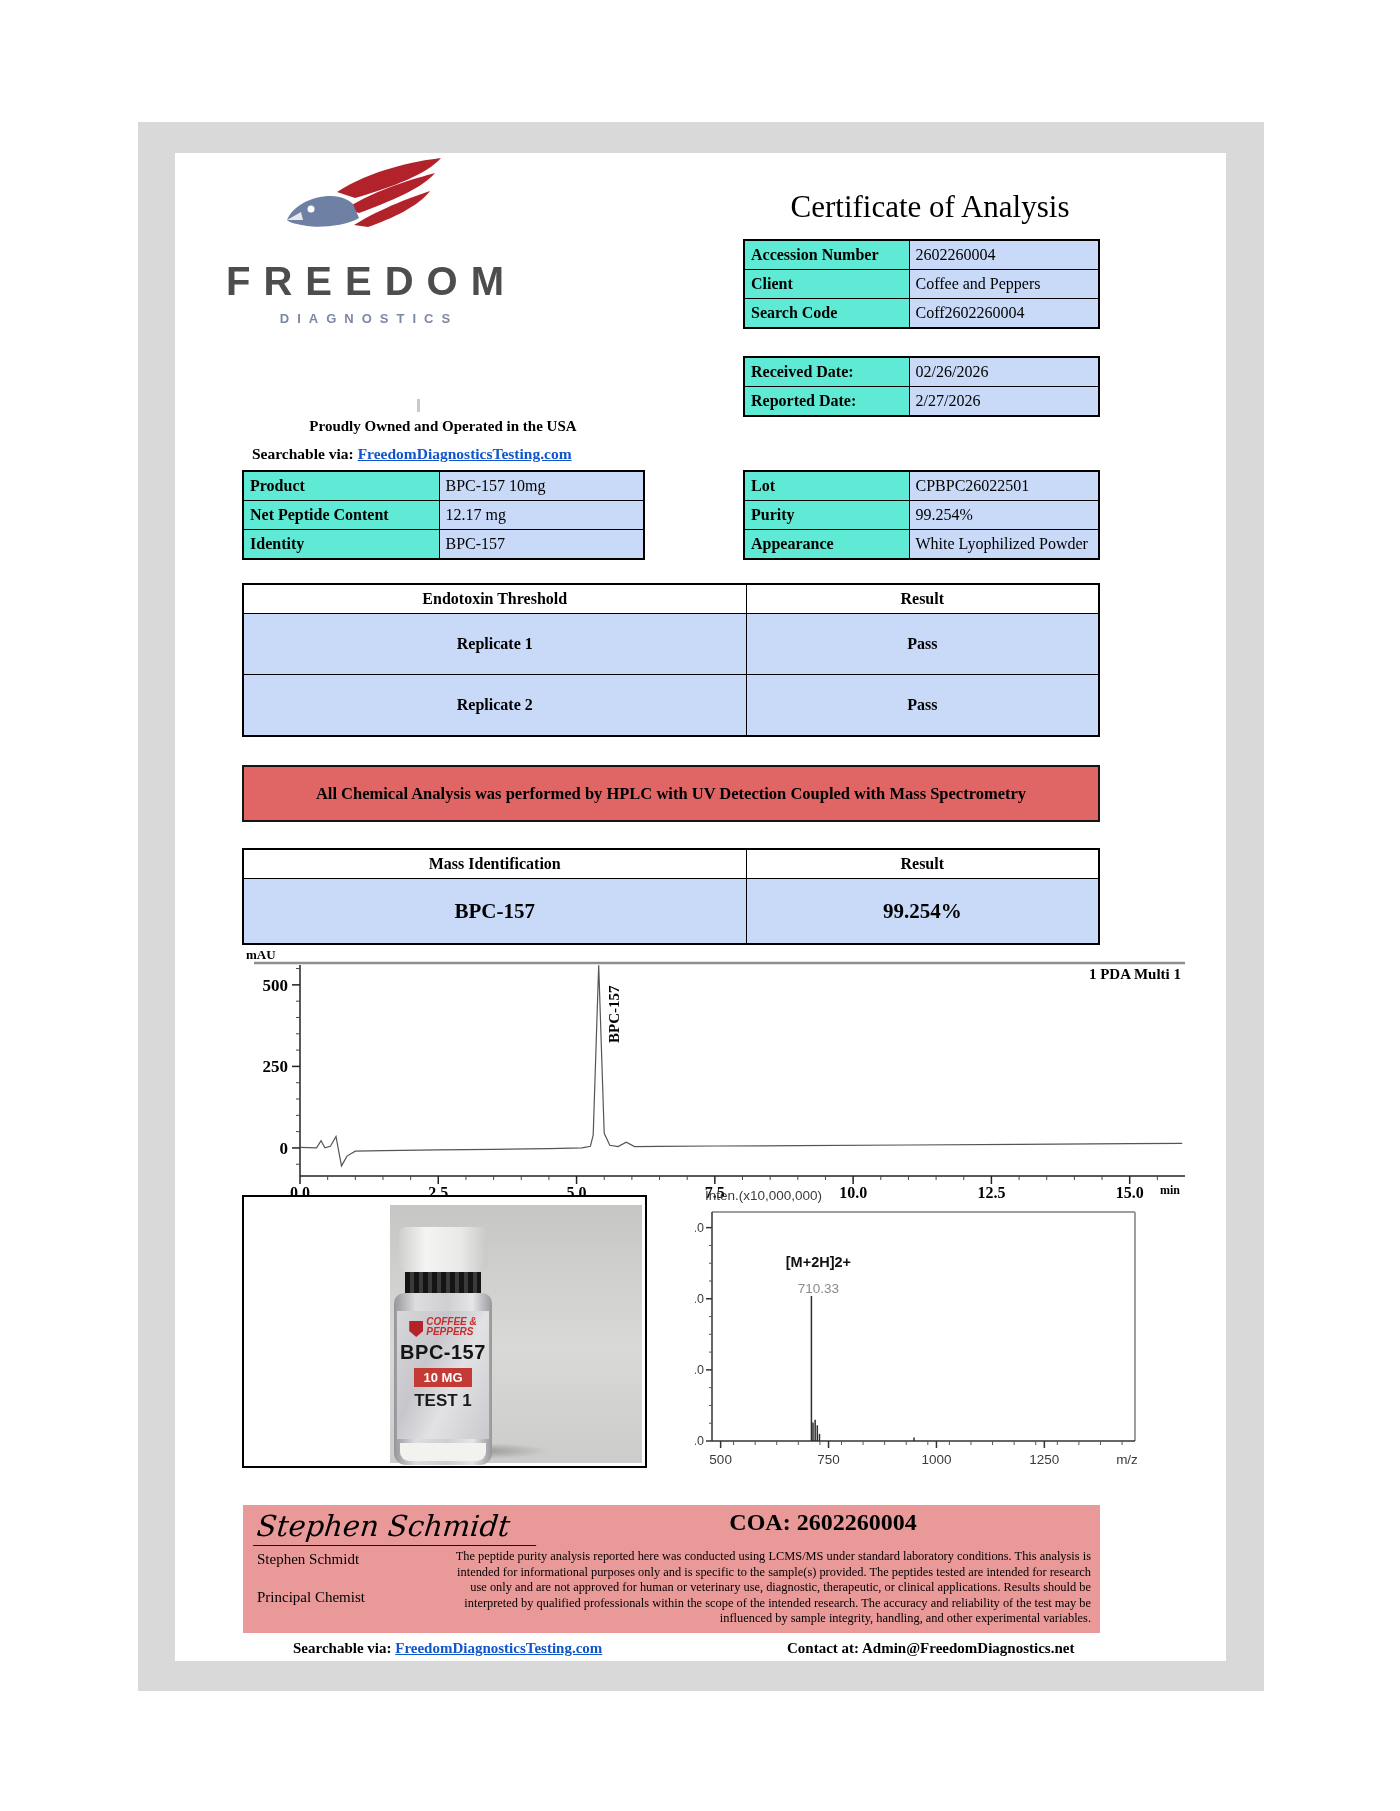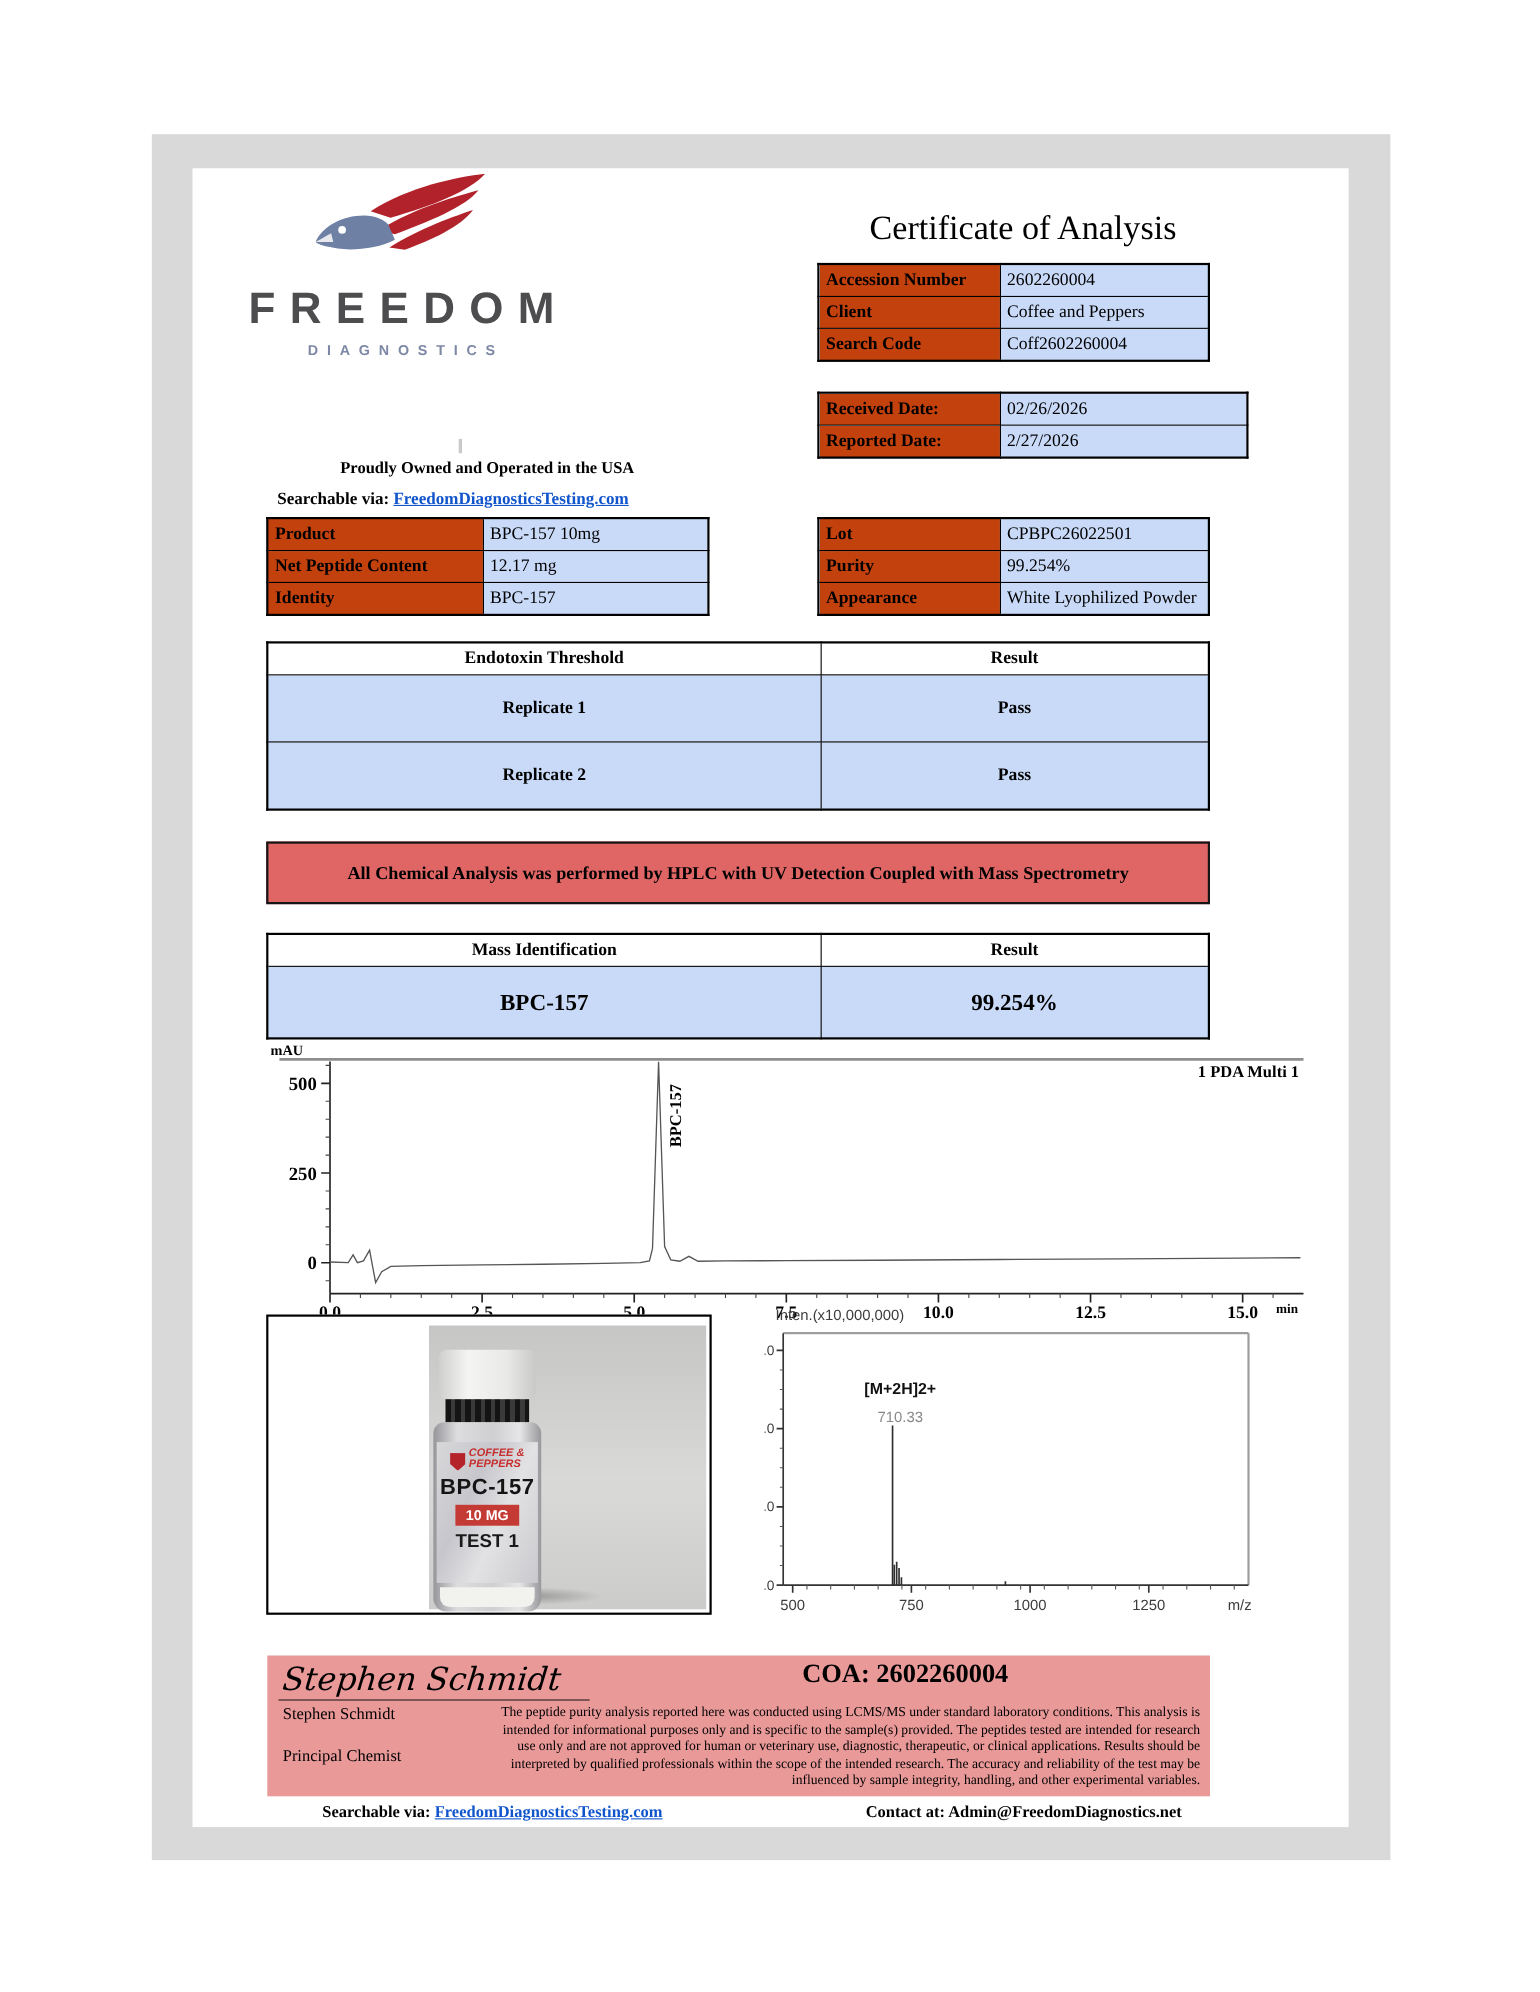--- a/index.html
+++ b/index.html
@@ -21,25 +21,25 @@
   .usa-line{left:68px;top:265px;width:400px;text-align:center;font-weight:bold;font-size:15px;}
   .searchable-top{left:77px;top:292px;font-size:15.5px;font-weight:bold;}
   a.doc-link{color:#1155cc;text-decoration:underline;font-weight:bold;}
 
   .doc-title{left:455px;top:36px;width:600px;text-align:center;font-weight:normal;font-size:31px;}
 
   
   table.info{border-collapse:collapse;table-layout:fixed;border:2px solid #000;}
   table.info td{border:1px solid #000;height:26px;font-size:16px;padding:1px 6px;
                 vertical-align:middle;overflow:hidden;white-space:nowrap;}
-  td.lbl{background:#c2410c;font-weight:bold;}
+  td.lbl{background:#5eead4;font-weight:bold;}
   td.val{background:#c9daf8;}
 
   .tblA{left:568px;top:86px;}  .tblA table{width:357px;}
-  .tblB{left:568px;top:203px;} .tblB table{width:392px;}
+  .tblB{left:568px;top:203px;} .tblB table{width:357px;}
   .tblP{left:67px;top:317px;}  .tblP table{width:403px;}
   .tblL{left:568px;top:317px;} .tblL table{width:357px;}
 
   table.wide{border-collapse:collapse;table-layout:fixed;border:2px solid #000;width:858px;}
   table.wide td{border:1.5px solid #000;text-align:center;vertical-align:middle;font-weight:bold;}
   td.whead{background:#ffffff;font-size:16px;height:26px;}
   td.wdata{background:#c9daf8;font-size:16px;height:58px;}
   td.wbig{background:#c9daf8;font-size:21px;height:62px;}
   .tblE{left:67px;top:430px;}
   .tblM{left:67px;top:695px;}

